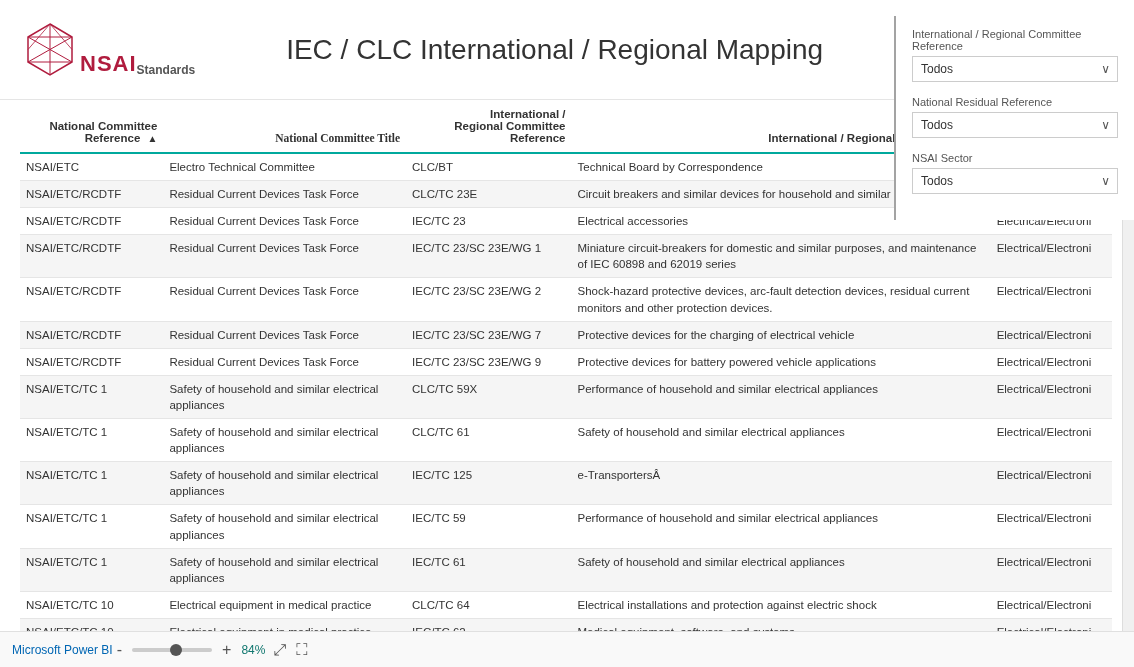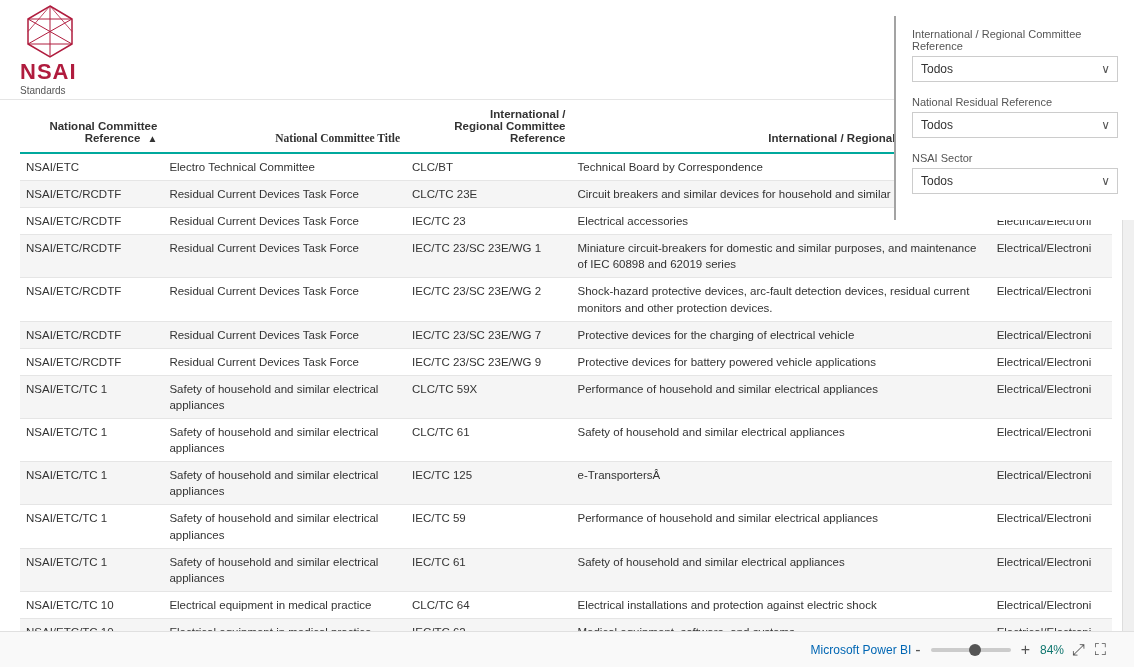--- a/index.html
+++ b/index.html
@@ -20,41 +20,42 @@
       display: flex;
       align-items: center;
       padding: 10px 20px;
       border-bottom: 1px solid #e5e5e5;
       height: 100px;
       flex-shrink: 0;
     }
 
     .logo-area {
       display: flex;
-      flex-direction: column;
-      align-items: flex-start;
+      flex-direction: row;
+      align-items: flex-end;
       margin-right: 40px;
       flex-shrink: 0;
     }
 
     .logo-svg {
       width: 60px;
       height: 55px;
     }
 
     .logo-text {
       font-size: 22px;
       font-weight: 700;
       color: #b01c3e;
       letter-spacing: 1px;
     }
 
     .logo-subtitle {
-      font-size: 10px;
+      font-size: 12px;
       color: #555;
+      font-weight: bold;
     }
 
     .page-title {
       font-size: 28px;
       font-weight: 300;
       color: #333;
       flex: 1;
       text-align: center;
     }
 
@@ -175,22 +176,22 @@
       left: 1px;
     }
 
     
     .bottom-bar {
       height: 36px;
       background: #f9f9f9;
       border-top: 1px solid #e0e0e0;
       display: flex;
       align-items: center;
-      justify-content: flex-end;
-      padding: 0 28px;
+      justify-content: flex-start;
+      padding: 0 12px;
       flex-shrink: 0;
     }
 
     .powerbi-link {
       color: #0066b3;
       font-size: 12px;
       text-decoration: none;
       font-weight: 500;
     }
 
@@ -267,20 +268,23 @@
       <line x1="30" y1="2" x2="30" y2="53" stroke="#b01c3e" stroke-width="1"></line>
       <line x1="8" y1="15" x2="52" y2="40" stroke="#b01c3e" stroke-width="1"></line>
       <line x1="52" y1="15" x2="8" y2="40" stroke="#b01c3e" stroke-width="1"></line>
       <line x1="8" y1="15" x2="52" y2="15" stroke="#b01c3e" stroke-width="1"></line>
       <line x1="8" y1="40" x2="52" y2="40" stroke="#b01c3e" stroke-width="1"></line>
       <line x1="30" y1="2" x2="8" y2="27.5" stroke="#b01c3e" stroke-width="0.8"></line>
       <line x1="30" y1="2" x2="52" y2="27.5" stroke="#b01c3e" stroke-width="0.8"></line>
     </svg>
     <span class="logo-text">NSAI</span>
     <span class="logo-subtitle">Standards</span>
+  </div>
+  <div class="header-main">
+    <h1 class="page-title">IEC / CLC International / Regional Mapping</h1>
   </div>
   <div class="header-right"></div>
 </div>
 
 <div style="position:absolute; top:16px; right:0; width:240px; padding:12px 16px; background:#fff; z-index:10; border-left:2px solid #a3a3a3;">
   <div class="filter-group">
     <div class="filter-label">International / Regional Committee Reference</div>
     <div class="filter-select-wrap">
       <select class="filter-select">
         <option>Todos</option>

